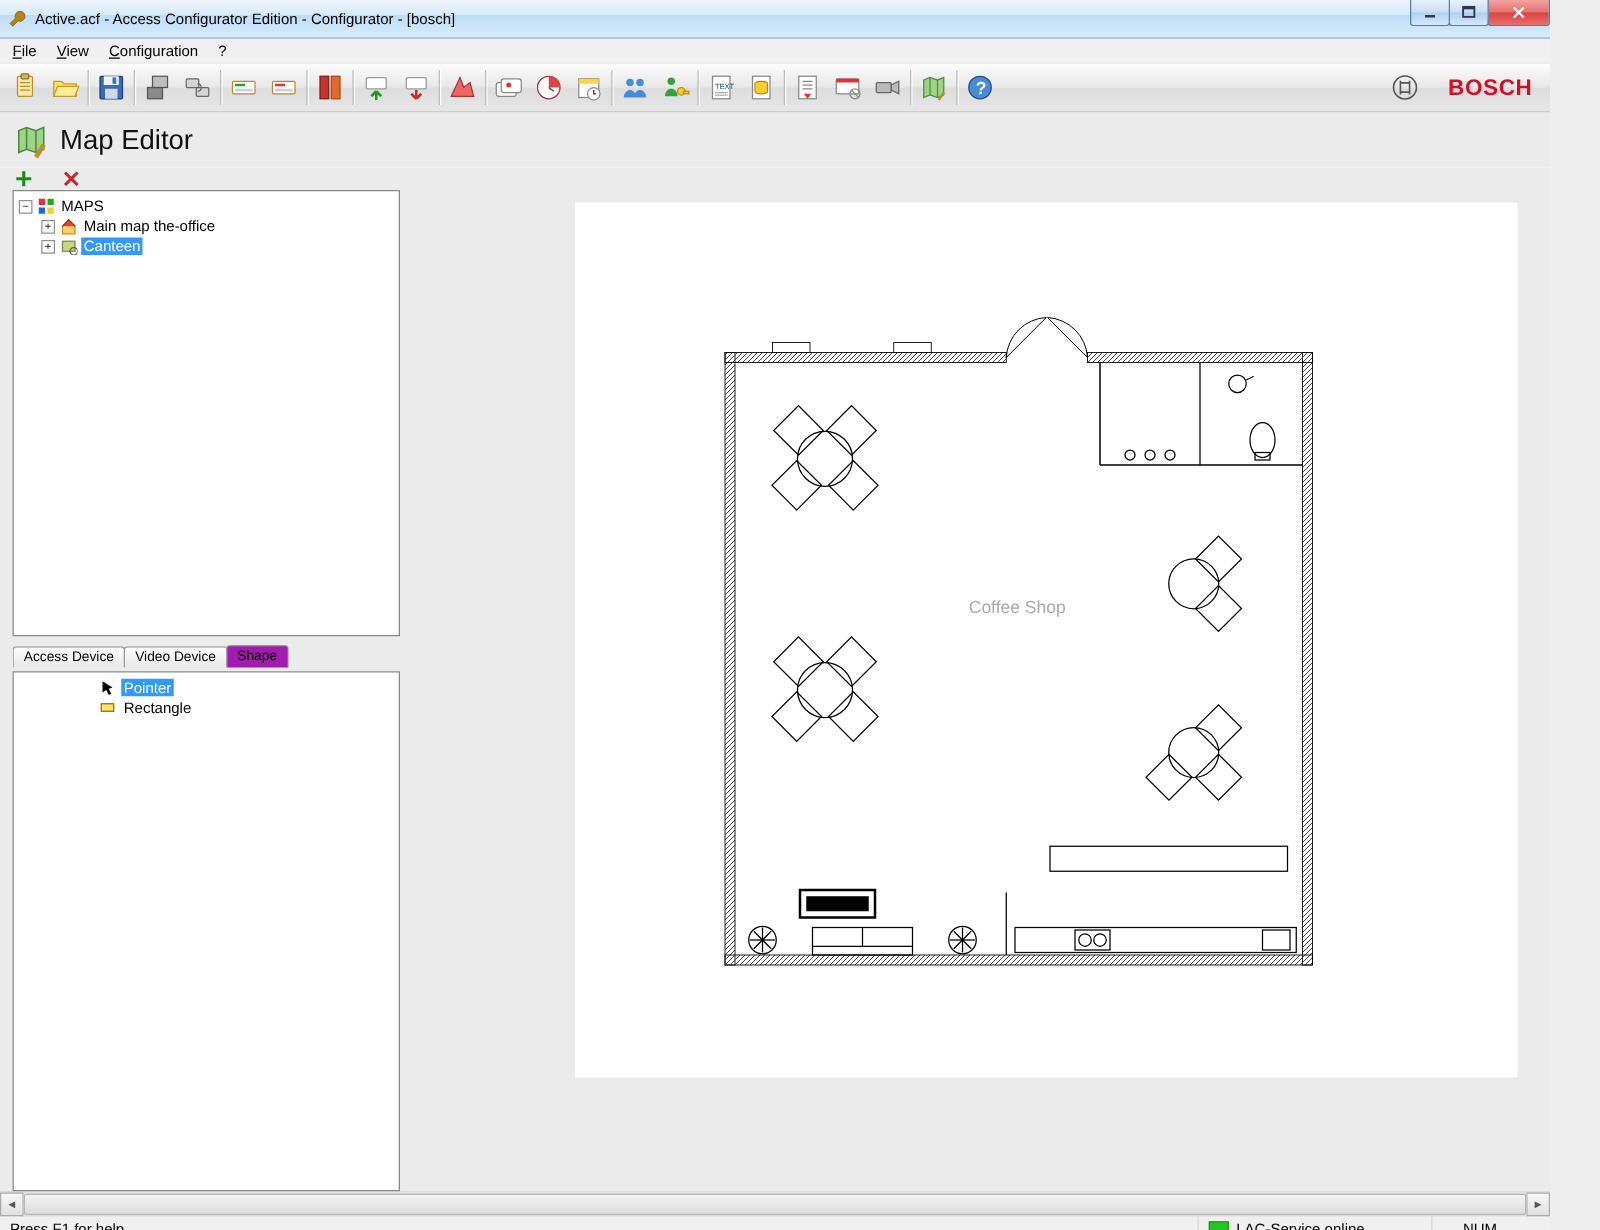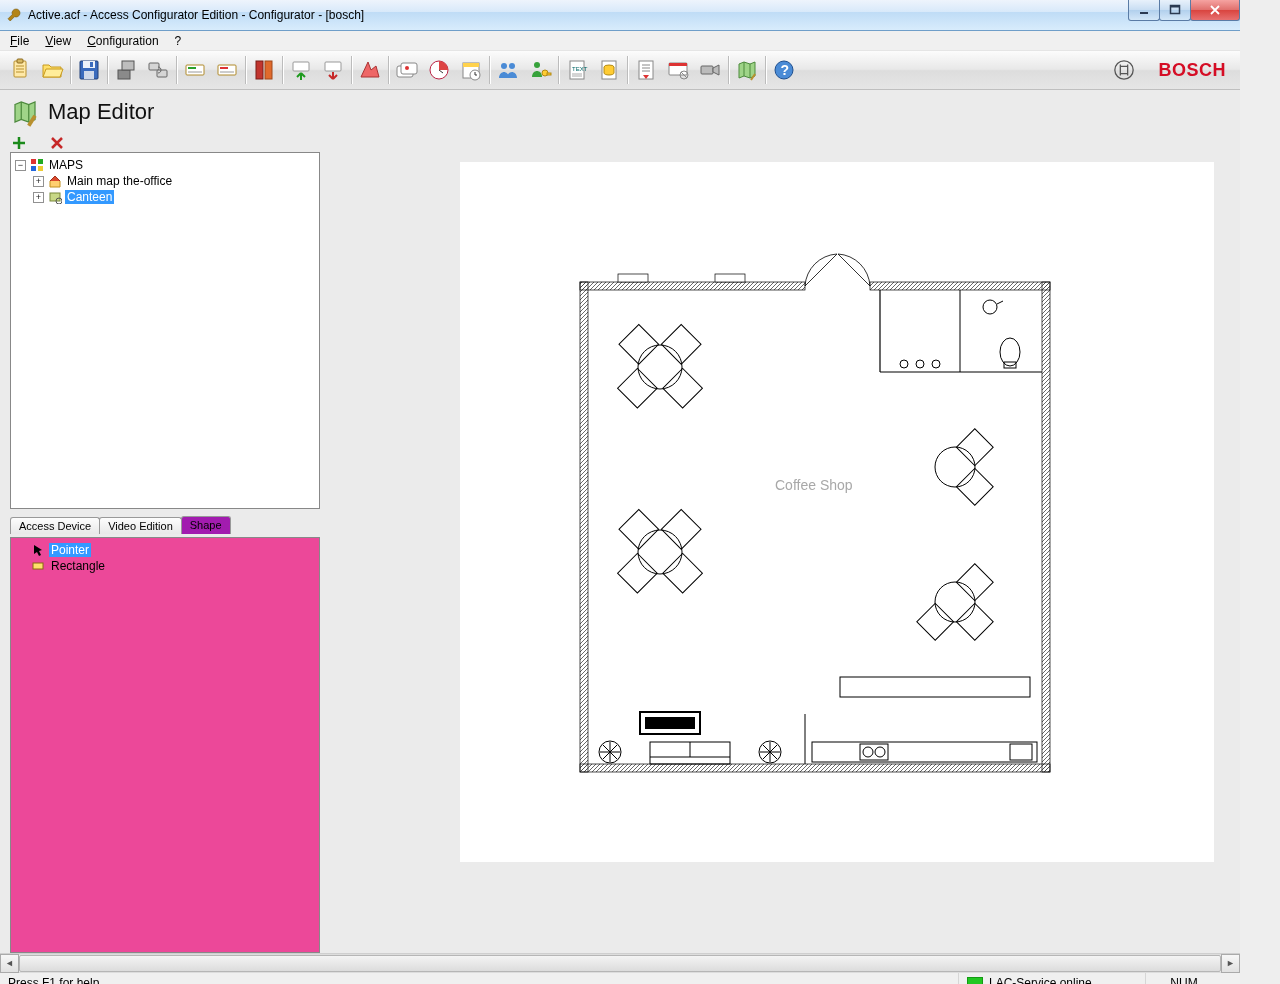--- a/index.html
+++ b/index.html
@@ -29,21 +29,21 @@
 .tree-box { flex:0 0 355px; background:#fff; border:1px solid #888; overflow:auto; }
 .tree { padding:4px 0 0 4px; }
 .tree-row { display:flex; align-items:center; height:16px; font-size:12px; }
 .tree-toggle { width:11px; height:11px; border:1px solid #919191; background:#fff; display:flex; align-items:center; justify-content:center; margin-right:4px; font-size:9px; line-height:1; color:#222; cursor:default; box-sizing:border-box; }
 .tree-icon { width:14px; height:14px; margin-right:3px; display:flex; align-items:center; justify-content:center; }
 .tree-label { padding:0 2px; }
 .tree-label.selected { background:#3399ff; color:#fff; }
 .tabstrip { display:flex; height:21px; align-items:flex-end; }
 .tab { border:1px solid #999; border-bottom:none; background:linear-gradient(to bottom,#fdfdfd,#e8e8e8); padding:2px 8px; font-size:11px; border-top-left-radius:3px; border-top-right-radius:3px; margin-right:-1px; position:relative; }
 .tab.active { background:#a21caf; z-index:2; padding-bottom:3px; }
-.shape-box { flex:1; background:#ec4899; border:1px solid #888; margin-top:-1px; overflow:auto; }
+.shape-box { flex:1; background:#ffffff; border:1px solid #888; margin-top:-1px; overflow:auto;padding-left:48px; }
 .shape-tree { padding:4px 2px 0 20px; }
 .shape-row { display:flex; align-items:center; height:16px; font-size:12px; }
 .shape-icon { width:14px; height:14px; margin-right:4px; display:flex; align-items:center; justify-content:center; }
 .canvas-area { flex:1; background:#ebebeb; display:flex; align-items:flex-start; justify-content:center; padding:10px 10px 0 120px; overflow:hidden; }
 .canvas { width:706px; height:700px; background:#fff; position:relative;padding-left:48px; }
 .hscroll { height:18px; background:#f0f0f0; border-top:1px solid #cfcfcf; display:flex; align-items:center; }
 .hscroll-btn { width:17px; height:17px; background:linear-gradient(to bottom,#f7f7f7,#e1e1e1); border:1px solid #aaa; display:flex; align-items:center; justify-content:center; font-size:9px; color:#555; }
 .hscroll-track { flex:1; height:17px; background:#ededed; border-top:1px solid #ddd; border-bottom:1px solid #ddd; position:relative; }
 .hscroll-thumb { position:absolute; left:0; top:0; bottom:0; right:0; background:linear-gradient(to bottom,#f4f4f4,#dcdcdc); border:1px solid #b6b6b6; border-radius:2px; }
 .statusbar { height:20px; background:#f0f0f0; border-top:1px solid #cfcfcf; display:flex; align-items:center; font-size:12px; }
@@ -330,21 +330,21 @@
                   <circle cx="11" cy="11" r="3" fill="none" stroke="#555"></circle>
                 </svg>
               </span>
             <span class="tree-label selected">Canteen</span>
           </div>
         </div>
       </div>
 
       <div class="tabstrip">
         <div class="tab">Access Device</div>
-        <div class="tab">Video Edition</div>
+        <div class="tab">Video Device</div>
         <div class="tab active">Shape</div>
       </div>
 
       <div class="shape-box">
         <div class="shape-tree">
           <div class="shape-row">
             <span class="shape-icon">
                 <svg width="12" height="12" viewBox="0 0 12 12">
                   <path d="M2 1l8 5-3 1 2 4-2 1-2-4-3 2z" fill="#000"></path>
                 </svg>

